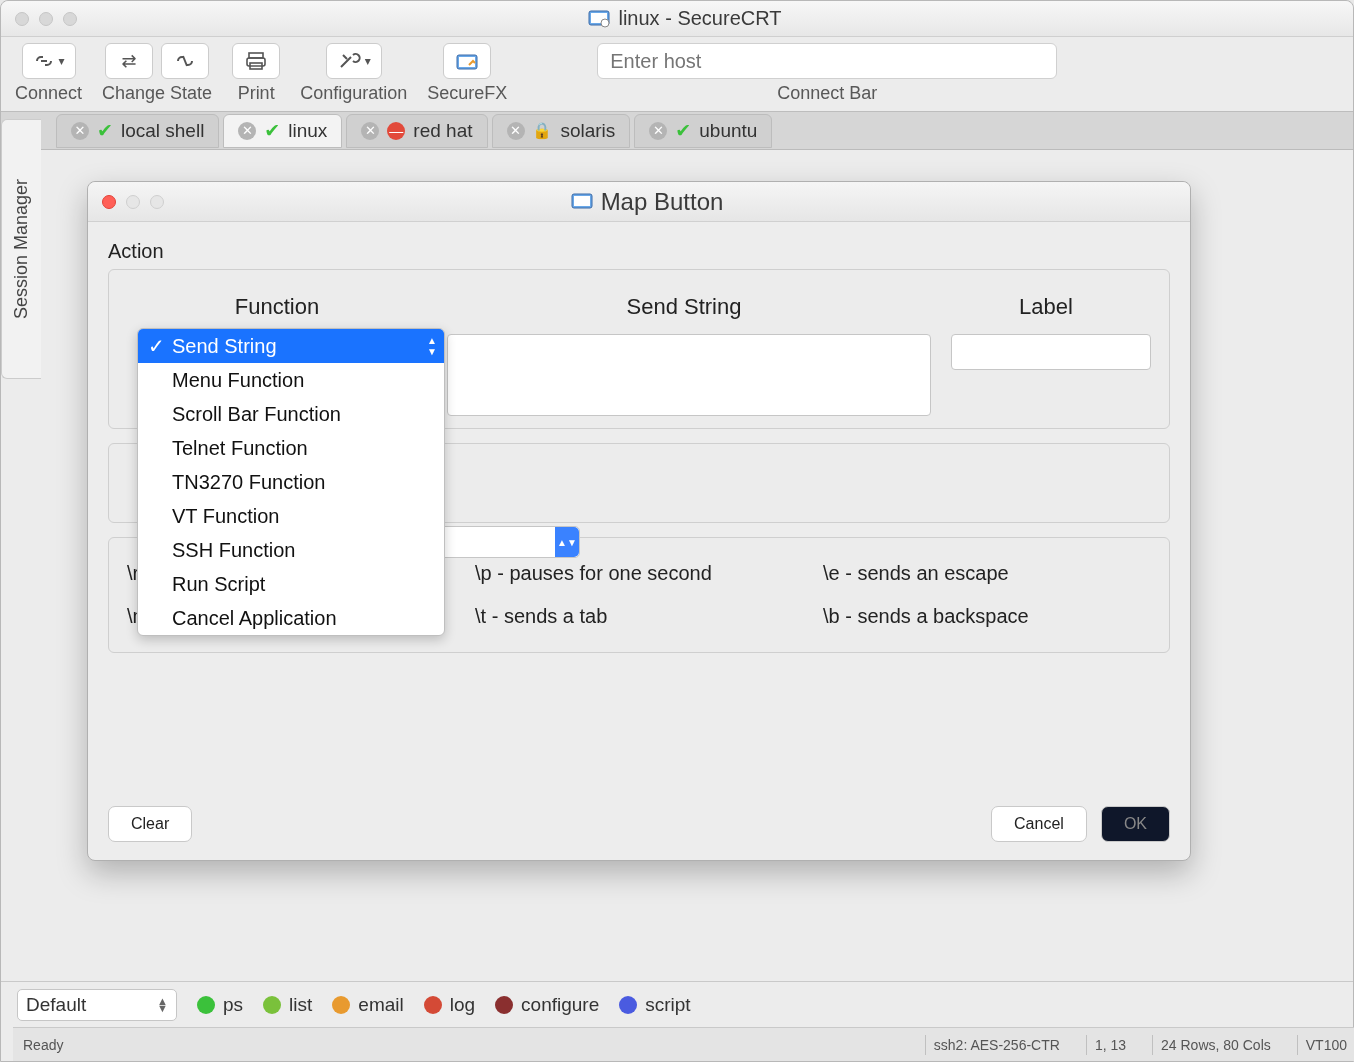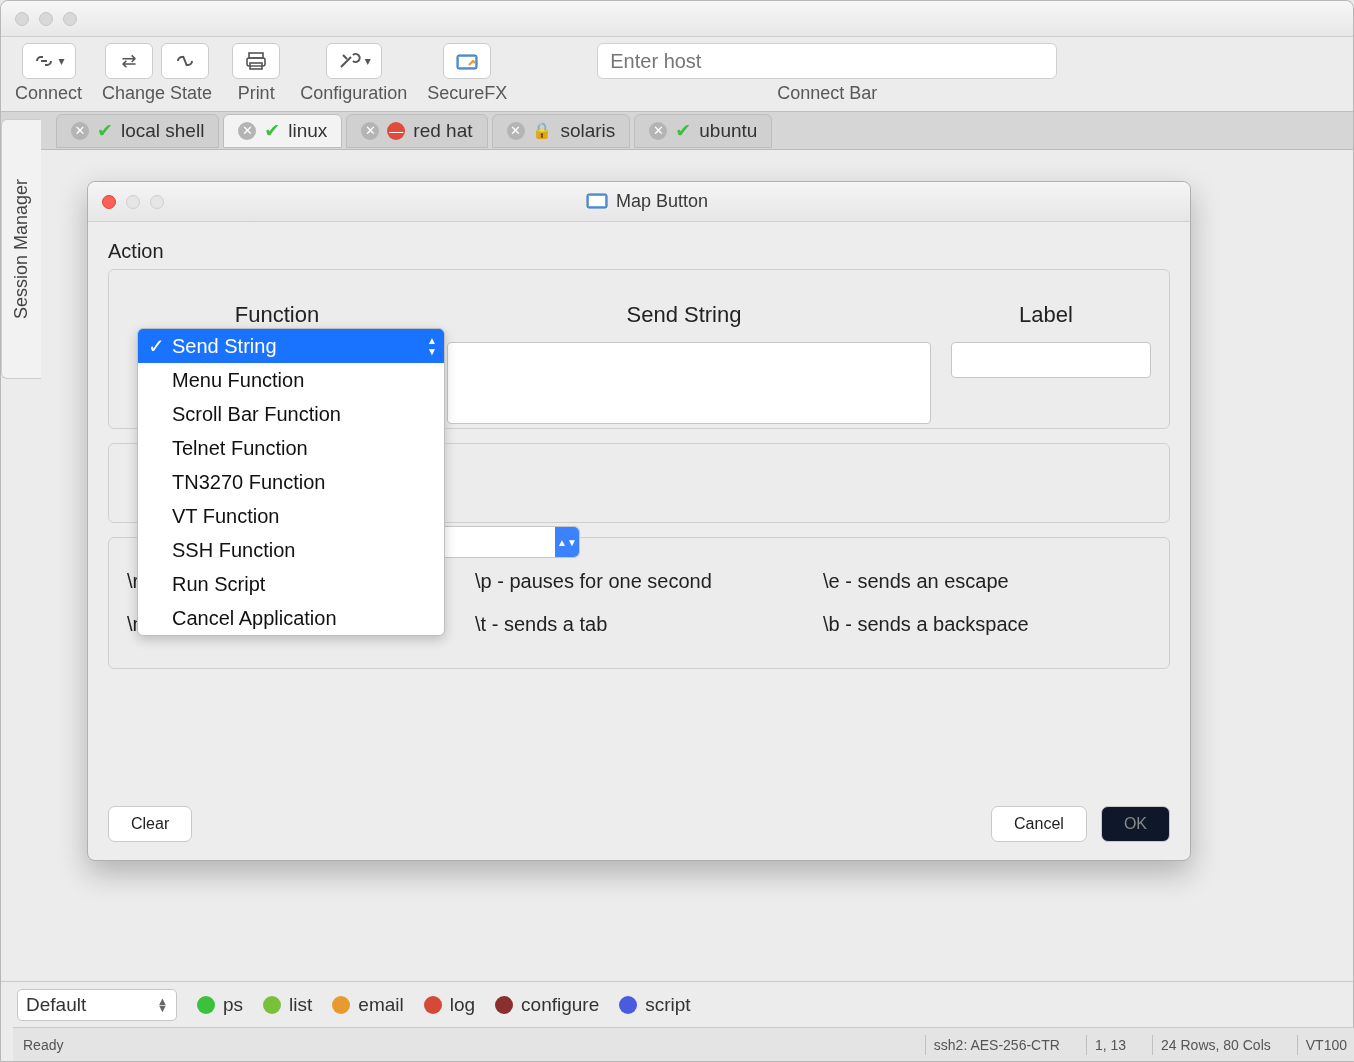--- a/index.html
+++ b/index.html
@@ -32,25 +32,25 @@
 .green { background:#3bc13b; }
 .lock { color:#d9a000; font-size:16px; }
 
 
 .dialog { position:absolute; left:86px; top:180px; width:1104px; height:680px; background:#ededed; border:1px solid #b0b0b0; border-radius:8px; box-shadow:0 12px 30px rgba(0,0,0,0.25); }
 .dialog-titlebar { height:40px; background:linear-gradient(#f5f5f5,#e6e6e6); border-bottom:1px solid #d0d0d0; border-radius:8px 8px 0 0; display:flex; align-items:center; }
 .dialog-traffic { display:flex; gap:10px; padding-left:14px; }
 .dialog-traffic span { width:14px; height:14px; border-radius:50%; }
 .dialog-traffic .close { background:#ff5f57; border:1px solid #e24338; }
 .dialog-traffic .other { background:#e6e6e6; border:1px solid #cfcfcf; }
-.dialog-title { flex:1; text-align:center; font-size:18px; color:#3a3a3a; display:flex; align-items:center; justify-content:center; gap:8px; }
+.dialog-title { flex:1; text-align:center; font-size:24px; color:#3a3a3a; display:flex; align-items:center; justify-content:center; gap:8px; }
 
 .dialog-body { padding:18px 20px; }
 .section-label { font-size:20px; color:#222; margin-bottom:6px; }
-.panel { border:1px solid #cfcfcf; border-radius:6px; background:#ececec; padding:32px 18px; margin-bottom:14px; position:relative; }
+.panel { border:1px solid #cfcfcf; border-radius:6px; background:#ececec; padding:24px 18px; margin-bottom:14px; position:relative; }
 .col-headers { display:flex; font-size:22px; color:#222; }
 .col-headers div { text-align:center; }
 .col1 { width:300px; }
 .col2 { flex:1; }
 .col3 { width:210px; }
 .field-row { display:flex; margin-top:14px; gap:20px; }
 .textarea { flex:1; height:82px; background:#fff; border:1px solid #c6c6c6; border-radius:4px; }
 .label-input { width:200px; height:36px; background:#fff; border:1px solid #c6c6c6; border-radius:4px; }
 
 
@@ -91,20 +91,30 @@
 </head>
 <body>
 
 <div class="main-window">
 
   <div class="titlebar">
     <div class="traffic">
       <span></span>
       <span></span>
       <span></span>
+    </div>
+    <div class="title">
+      <span class="app-icon">
+        <svg width="22" height="22">
+            <rect x="1" y="3" width="20" height="14" rx="2" fill="#6aa8e8" stroke="#3a6aa8"></rect>
+            <rect x="3" y="5" width="16" height="10" fill="#fff"></rect>
+            <circle cx="17" cy="15" r="4" fill="#fff" stroke="#888"></circle>
+          </svg>
+      </span>
+      <span>linux - SecureCRT</span>
     </div>
     <div style="width:60px"></div>
   </div>
 
   <div class="toolbar">
     <div class="tool-group">
       <div class="tool-btn">
         <span>
             <svg width="22" height="18">
               <path d="M4 9a4 4 0 0 1 4-4h2M18 9a4 4 0 0 1-4 4h-2M8 9h6" stroke="#555" stroke-width="2" fill="none"></path>

